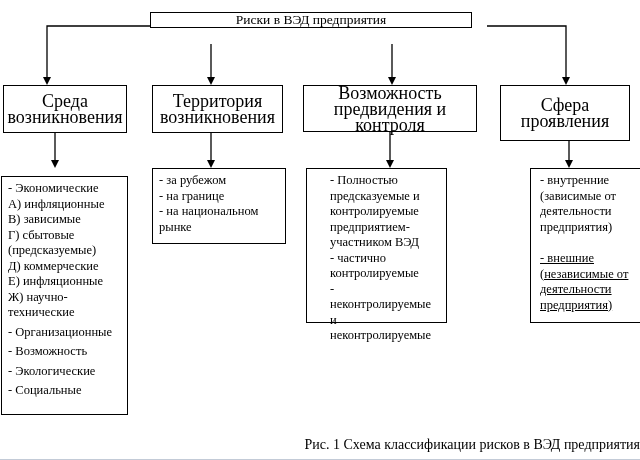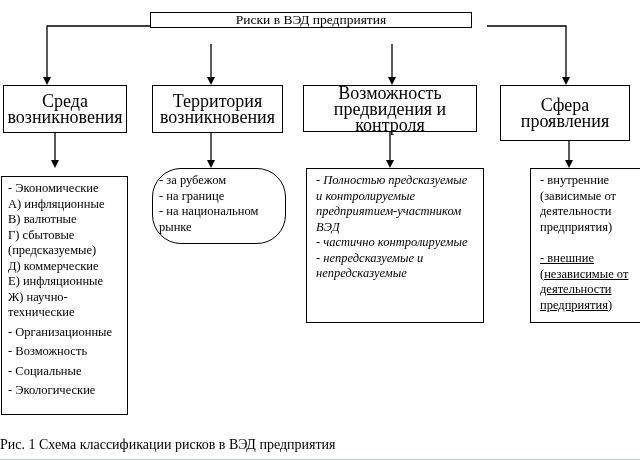--- a/index.html
+++ b/index.html
@@ -46,33 +46,33 @@
   .b3 { left: 303px; top: 85px; width: 174px; height: 47px; }
   .b4 { left: 500px; top: 85px; width: 130px; height: 56px; }
 
   .leaf {
     font-size: 12.5px;
     line-height: 15.5px;
     padding: 4px 6px 2px 6px;
     text-align: left;
   }
   .l1 { left: 1px;   top: 176px; width: 127px; height: 239px; }
-  .l2 { left: 152px; top: 168px; width: 134px; height: 76px; border-radius: 29px;  }
-  .l3 { left: 306px; top: 168px; width: 178px; height: 155px; padding-left: 9px; padding-right: 9px; font-style: italic; }
+  .l2 { left: 152px; top: 168px; width: 134px; height: 76px;  }
+  .l3 { left: 306px; top: 168px; width: 141px; height: 155px; padding-left: 23px; padding-right: 9px; }
   .l4 { left: 498px; top: 168px; width: 130px; height: 155px; padding-left: 9px; padding-right: 9px; margin-left: 32px; }
 
   .item { margin: 0; }
   .item.gap { margin-top: 4px; }
   .item.gap-big { margin-top: 16px; text-decoration: underline; }
 
   .caption {
     position: absolute;
     left: 0; top: 436px;
     width: 640px;
-    text-align: left;
+    text-align: right;
     font-size: 14px;
     line-height: 17px;
   }
   .bottom-rule {
     position: absolute;
     left: 0; bottom: 0;
     width: 640px; height: 1px;
     background: #c3cbd7;
   }
   svg line, svg polyline {
@@ -127,41 +127,41 @@
   <div class="box node-label-box b3">
     <span>Возможность предвидения и контроля</span>
   </div>
   <div class="box node-label-box b4">
     <span>Сфера проявления</span>
   </div>
 
   <div class="box leaf l1">
     <div class="item">- Экономические</div>
     <div class="item">А) инфляционные</div>
-    <div class="item">В) валютные</div>
+    <div class="item">В) зависимые</div>
     <div class="item">Г) сбытовые (предсказуемые)</div>
     <div class="item">Д) коммерческие</div>
     <div class="item">Е) инфляционные</div>
     <div class="item">Ж) научно-технические</div>
     <div class="item gap">- Организационные</div>
     <div class="item gap">- Возможность</div>
+    <div class="item gap">- Экологические</div>
     <div class="item gap">- Социальные</div>
-    <div class="item gap">- Экологические</div>
   </div>
 
   <div class="box leaf l2">
     <div class="item">- за рубежом</div>
     <div class="item">- на границе</div>
     <div class="item">- на национальном рынке</div>
   </div>
 
   <div class="box leaf l3">
     <div class="item">- Полностью предсказуемые и контролируемые предприятием-участником ВЭД</div>
     <div class="item">- частично контролируемые</div>
-    <div class="item">- непредсказуемые и непредсказуемые</div>
+    <div class="item">- неконтролируемые и неконтролируемые</div>
   </div>
 
   <div class="box leaf l4">
     <div class="item">- внутренние (зависимые от деятельности предприятия)</div>
     <div class="item gap-big">- внешние (независимые от деятельности предприятия)</div>
   </div>
 
   <div class="caption">Рис. 1 Схема классификации рисков в ВЭД предприятия</div>
 
   <div class="bottom-rule"></div>

